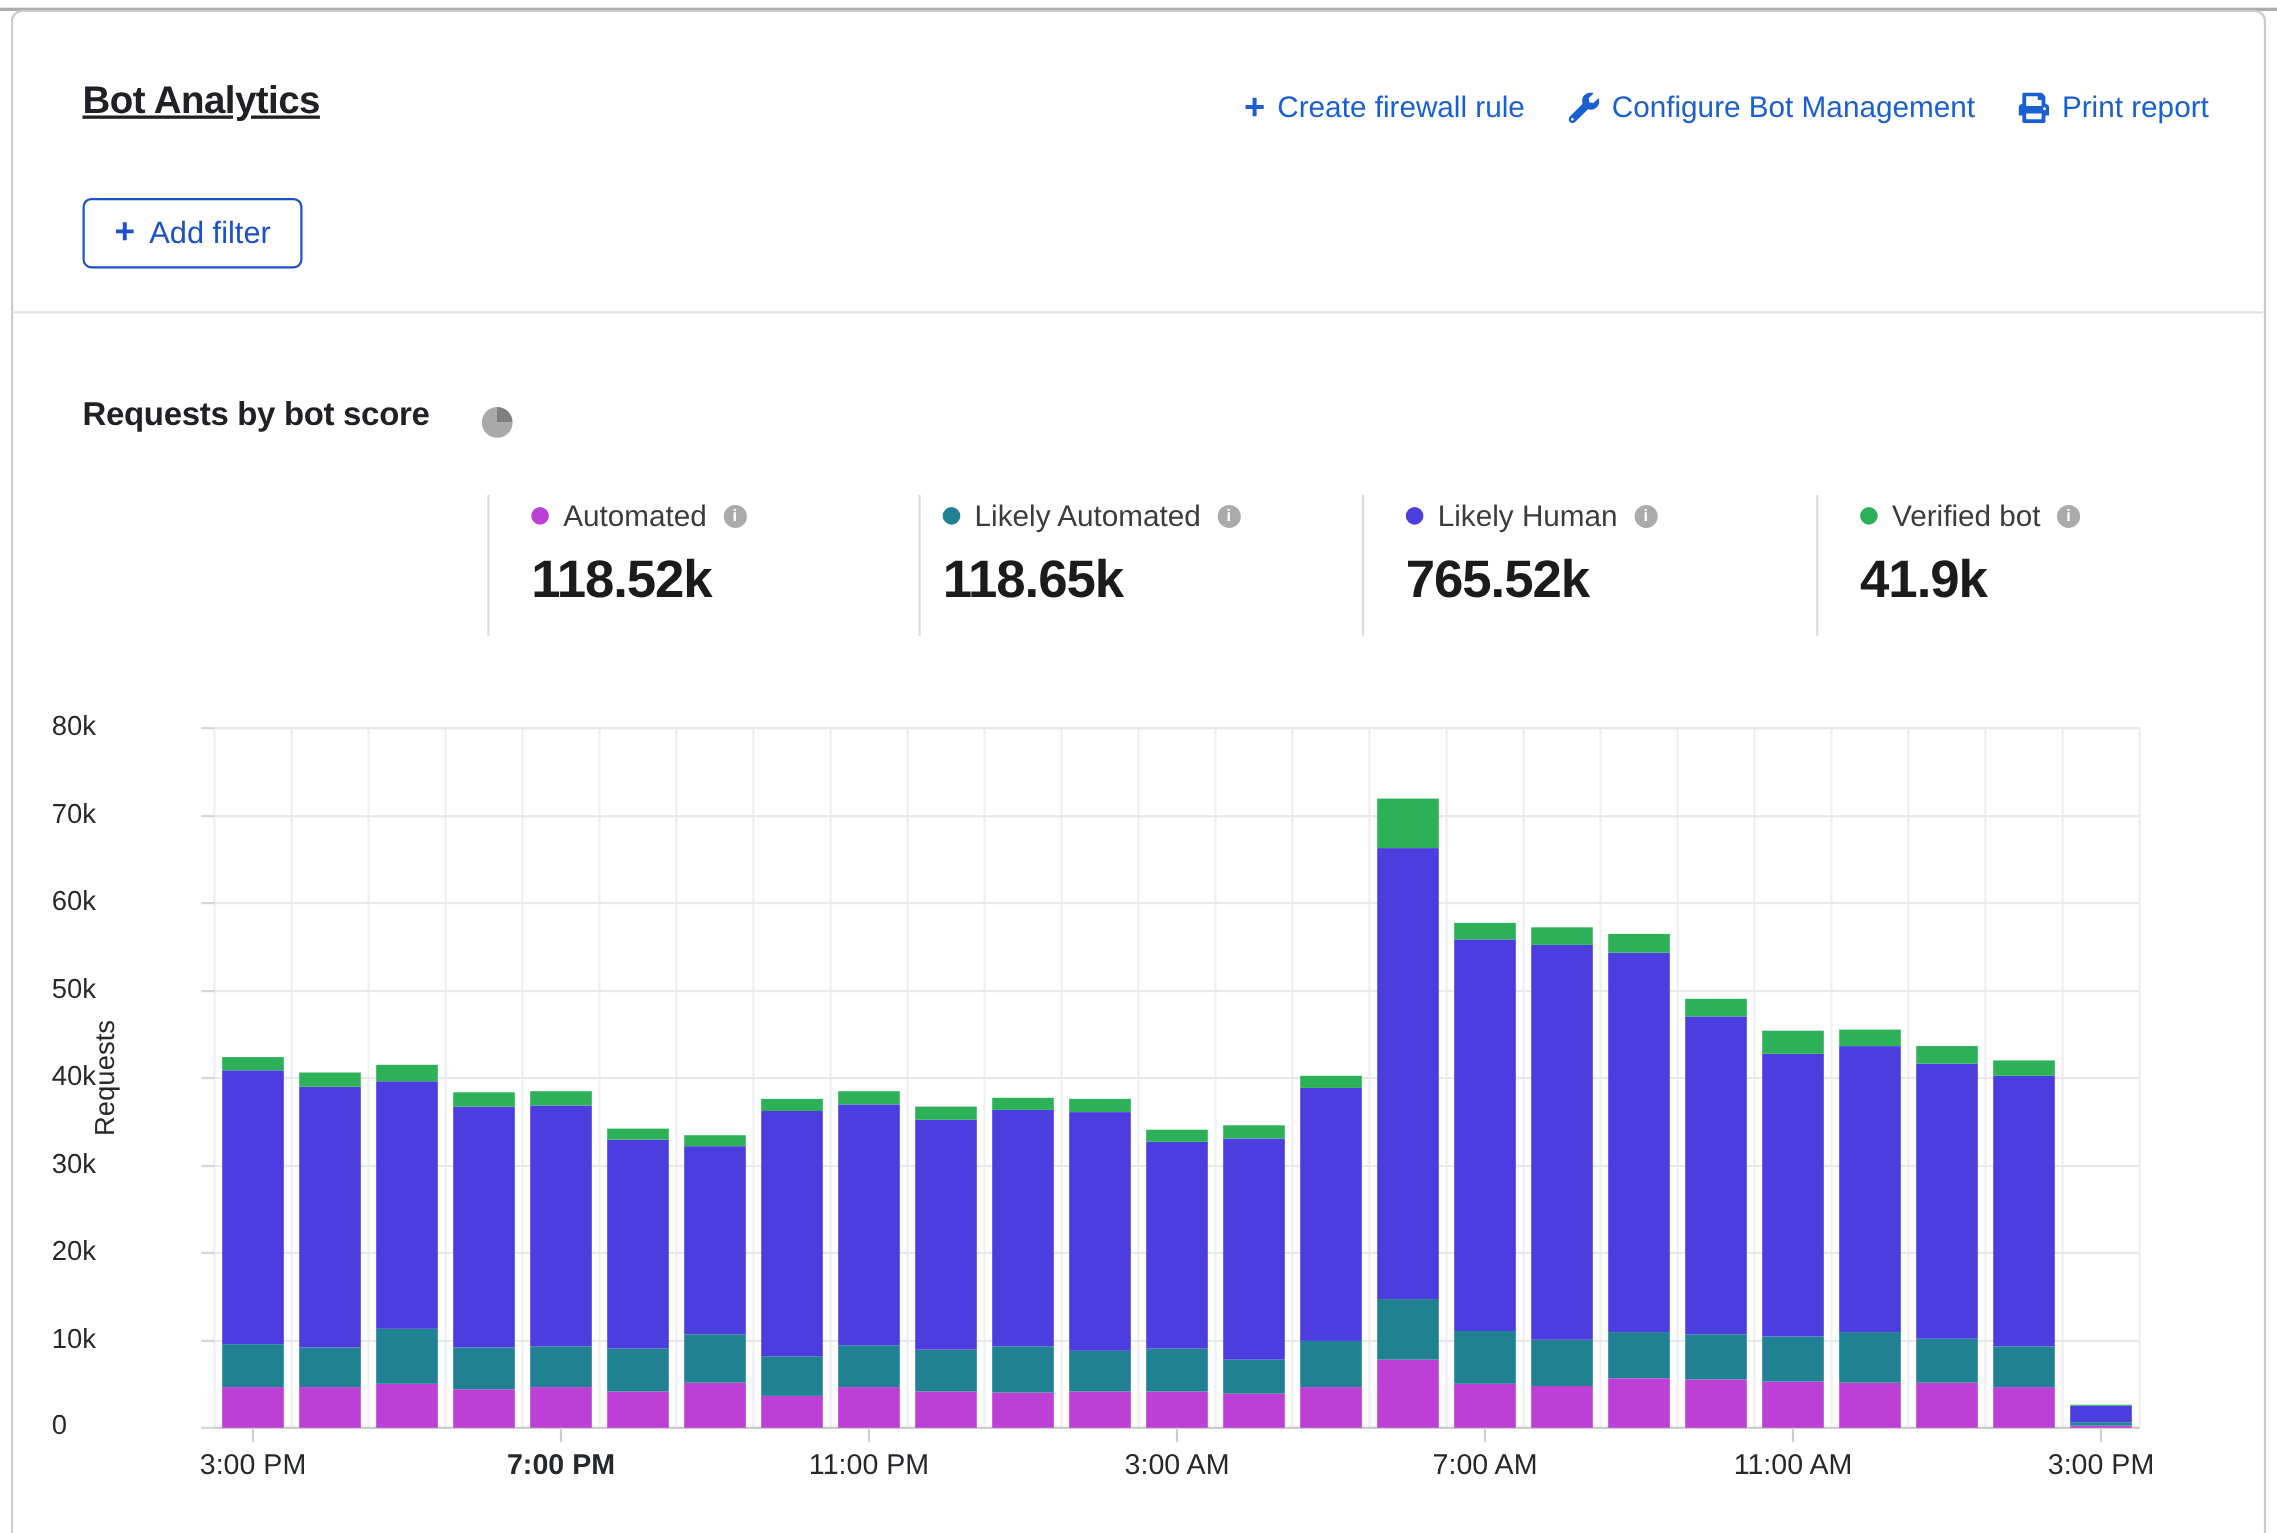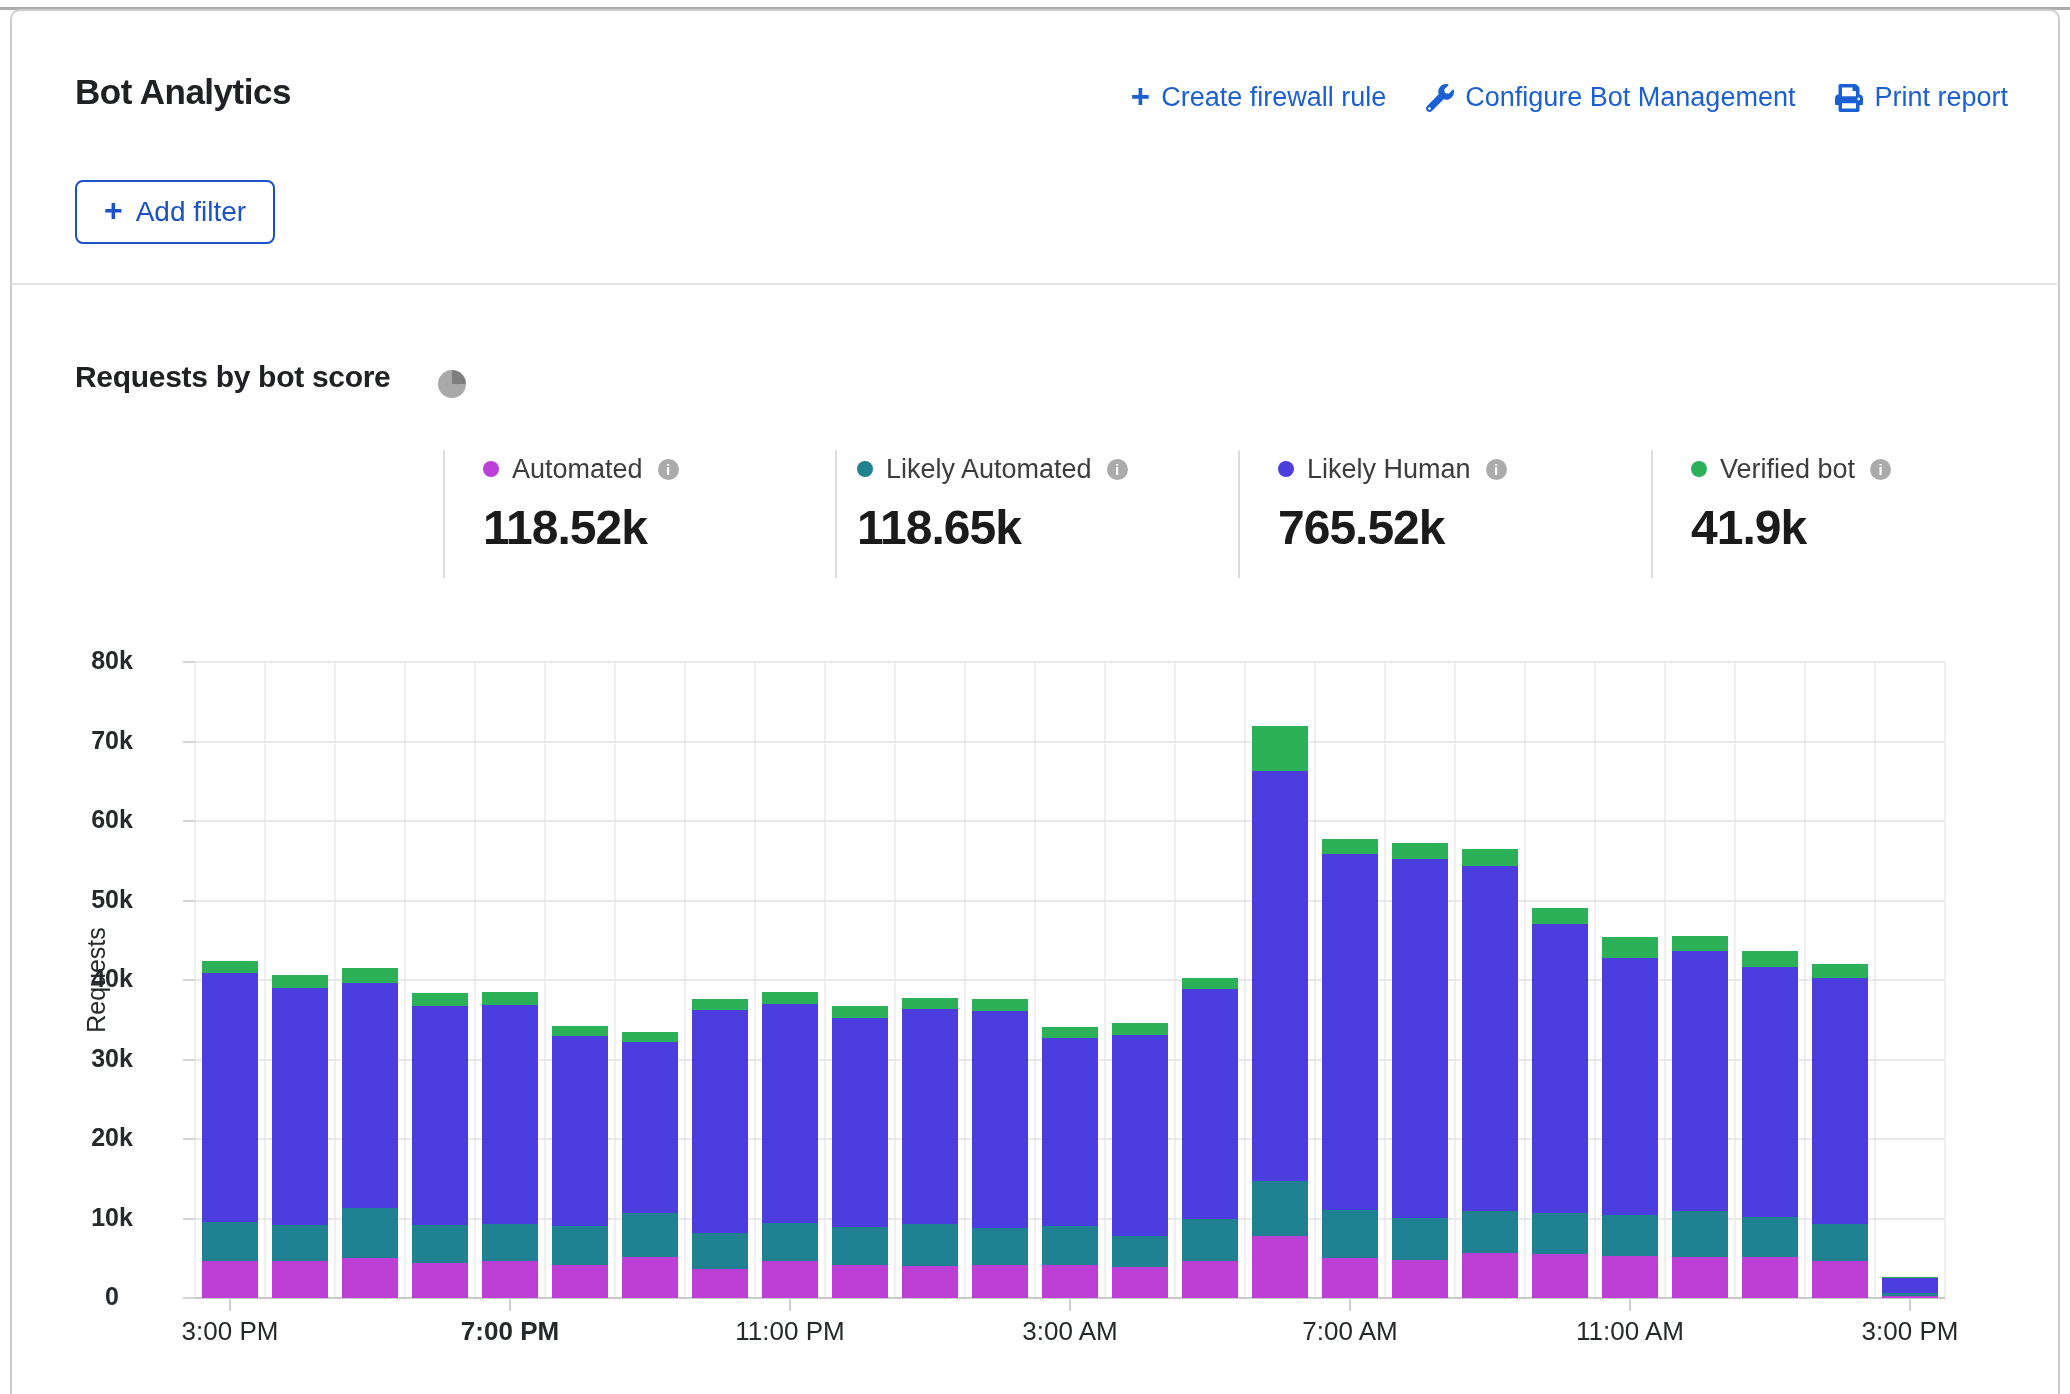--- a/index.html
+++ b/index.html
@@ -1,21 +1,21 @@
 <!DOCTYPE html>
 <html><head>
 <meta charset="utf-8">
 <style>
   html,body{margin:0;padding:0;background:#fff;}
   body{width:2070px;height:1394px;font-family:"Liberation Sans",sans-serif;-webkit-font-smoothing:antialiased;}
   .page{position:relative;width:2070px;height:1394px;overflow:hidden;background:#fff;}
   .top-rule{position:absolute;left:0;top:7px;width:2070px;height:3px;background:#adadad;}
   .card{position:absolute;left:10px;top:9px;width:2046px;height:1410px;background:#fff;border:2px solid #cccccc;border-bottom:none;border-radius:10px 10px 0 0;}
   
-  .page-title{position:absolute;left:75px;top:72px;margin:0;font-size:35px;font-weight:700;color:#202124;letter-spacing:-0.5px;}
+  .page-title{position:absolute;left:75px;top:72px;margin:0;font-size:35px;font-weight:700;color:#202124;letter-spacing:-0.5px;text-decoration:underline;}
   .actions{position:absolute;top:82px;right:62px;display:flex;align-items:center;gap:40px;}
   .action{display:flex;align-items:center;gap:11px;color:#1a60d2;font-size:27px;text-decoration:none;cursor:pointer;}
   .action .plus-glyph{font-size:33px;font-weight:600;line-height:1;margin-top:-3px;}
   .action svg{display:block;}
   .add-filter{position:absolute;left:75px;top:180px;height:64px;display:inline-flex;align-items:center;gap:13px;padding:0 27px;background:#fff;border:2.5px solid #1b52c6;border-radius:8px;color:#1b52c6;font-size:28px;font-family:inherit;cursor:pointer;}
   .add-filter .plus-glyph{font-size:32px;font-weight:600;margin-top:-3px;}
   .dropdown{position:absolute;left:1692px;top:172px;width:318px;height:66px;box-sizing:border-box;border:2px solid #979797;border-radius:10px;background:#fff;display:flex;align-items:center;padding:0 26px;font-size:27px;color:#2d2d2d;cursor:pointer;}
   .caret{margin-left:auto;width:0;height:0;border-left:12px solid transparent;border-right:12px solid transparent;border-top:14px solid #5f6368;}
   .header-divider{position:absolute;left:11px;top:283px;width:2046px;height:2px;background:#e3e3e3;}
   
@@ -27,21 +27,21 @@
   .stat-value{margin-top:14px;font-size:48px;font-weight:700;color:#1b1b1b;letter-spacing:-1px;}
   .dot{width:16px;height:16px;border-radius:50%;display:inline-block;}
   .info-icon{width:21px;height:21px;border-radius:50%;background:#ababab;color:#fff;font-size:15px;font-weight:700;display:inline-flex;align-items:center;justify-content:center;margin-left:2px;}
   .stat-sep{position:absolute;top:450px;width:2px;height:128px;background:#dcdcdc;}
   
   .plot{position:absolute;left:195px;top:662px;width:1750px;height:636px;}
   .vgrid{position:absolute;top:0;width:2px;height:100%;background:#efefef;}
   .hgrid{position:absolute;left:0;width:100%;height:2px;background:#e9e9e9;}
   .hgrid.axis{background:#c9c9c9;}
   .ytick{position:absolute;width:12px;height:2px;background:#d6d6d6;left:-12px;}
-  .ylabel{position:absolute;width:130px;left:-148px;text-align:center;font-size:25px;color:#26292c;font-weight:bold;}
+  .ylabel{position:absolute;width:130px;left:-148px;text-align:left;font-size:25px;color:#26292c;}
   .xtick{position:absolute;width:2px;height:13px;background:#cfcfcf;}
   .xlabel{position:absolute;font-size:26px;color:#26292c;white-space:nowrap;transform:translateX(-50%);}
   .bar-group{position:absolute;bottom:0;}
   .bar-seg{position:absolute;left:0;width:100%;}
   .axis-title-y{position:absolute;left:96px;top:980px;transform:translate(-50%,-50%) rotate(-90deg);font-size:25px;color:#26292c;white-space:nowrap;}
   .axis-title-x{position:absolute;left:195px;top:1358px;width:1750px;text-align:center;font-size:25px;color:#26292c;}
 </style>
 </head>
 <body>
 

